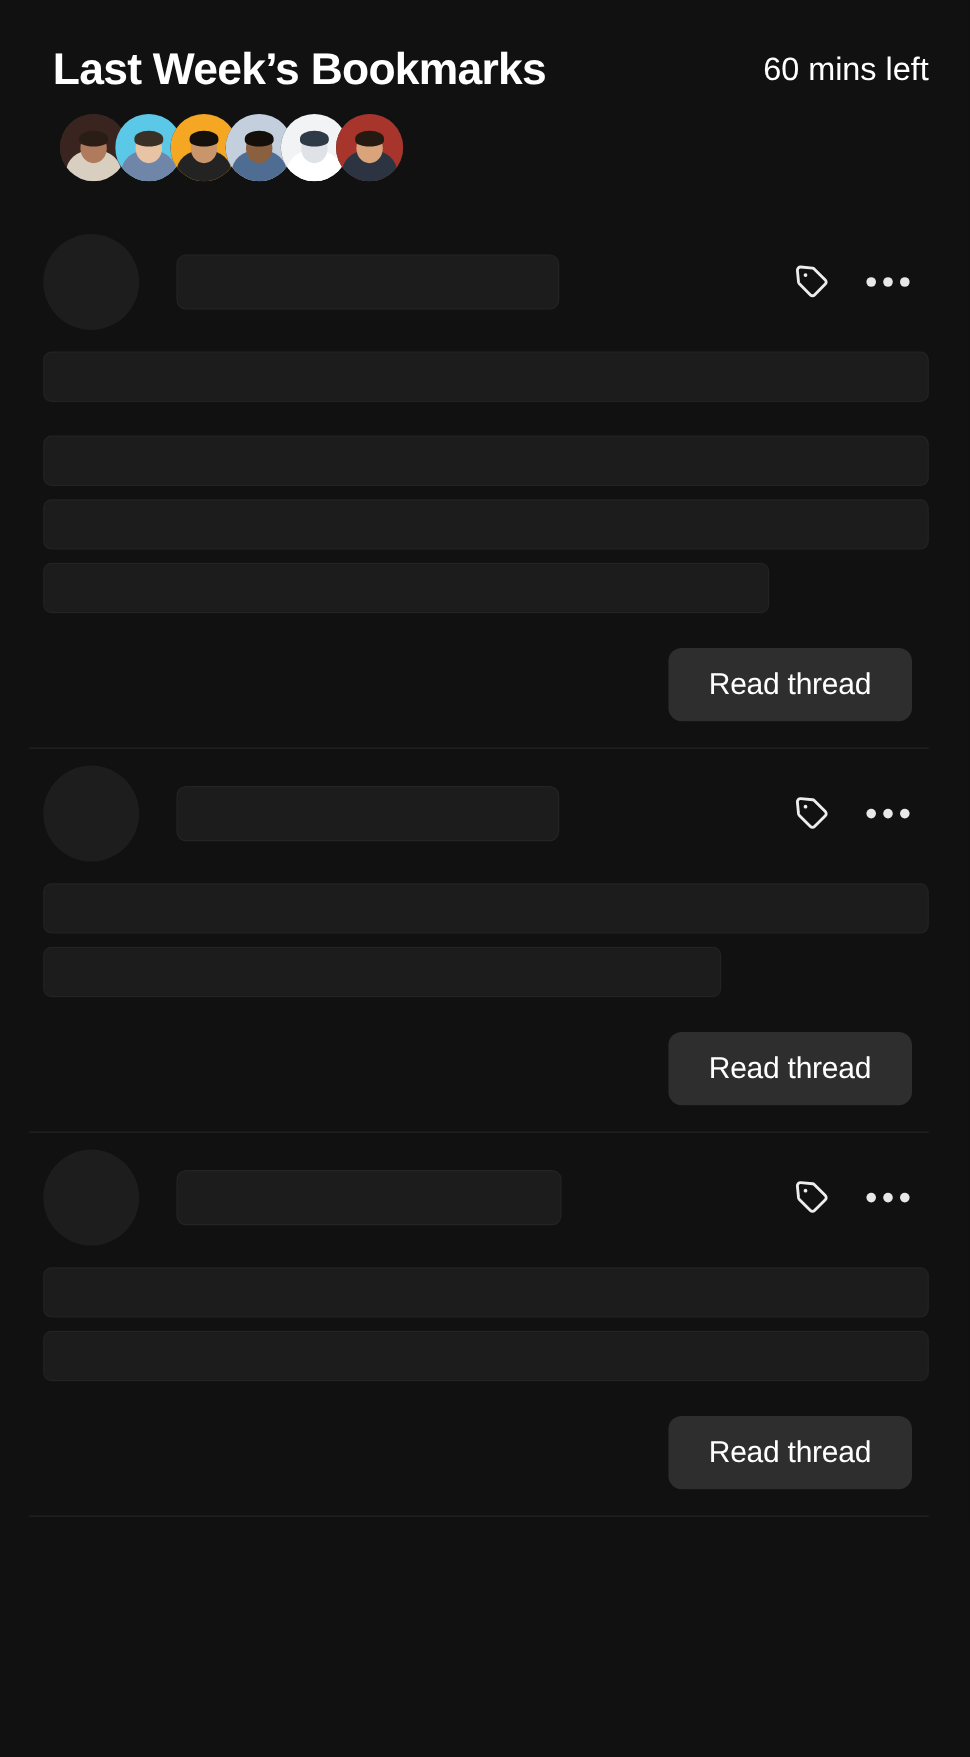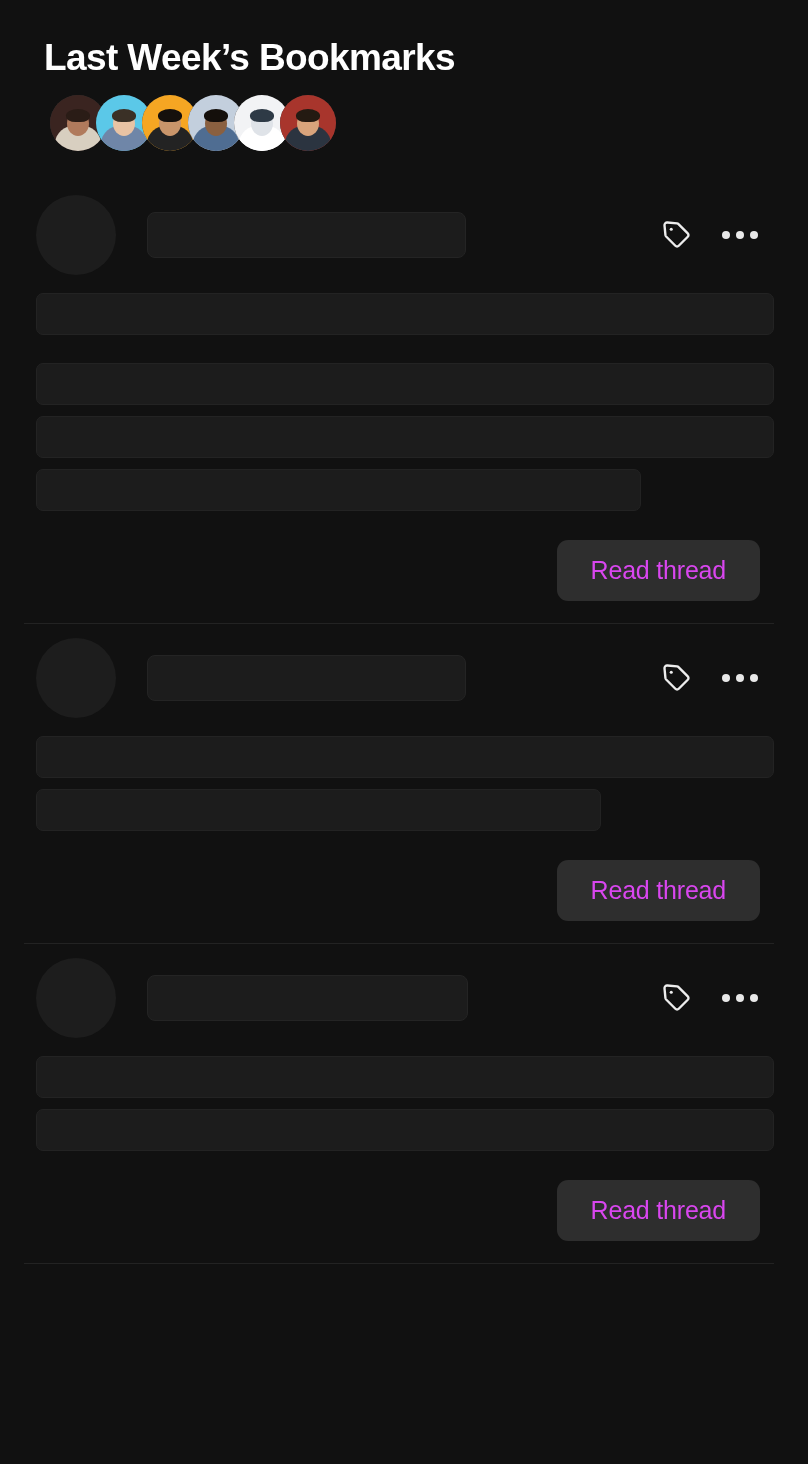--- a/index.html
+++ b/index.html
@@ -170,21 +170,21 @@
 
   .card-footer {
     display: flex;
     justify-content: flex-end;
     padding-top: 18px;
     padding-right: 14px;
   }
 
   .read-btn {
     background: #2e2e2e;
-    color: #d946ef;
+    color: #ffffff;
     border: none;
     border-radius: 11px;
     font-family: "Liberation Sans", "DejaVu Sans", sans-serif;
     font-size: 25px;
     font-weight: 500;
     padding: 16px 34px;
     cursor: pointer;
     letter-spacing: -0.2px;
   }
 
@@ -195,20 +195,21 @@
   }
 </style>
 </head>
 <body>
 
 <div class="screen">
 
   <div class="header">
     <div class="header-row">
       <div class="page-title">Last Week’s Bookmarks</div>
+      <div class="time-left">60 mins left</div>
     </div>
 
     <div class="avatar-stack">
         <div class="avatar">
           <div class="av-bg" style="background:#3a2420"></div>
           <div class="body-shape" style="width:46px;height:26px;background:#d8cfc0"></div>
           <div class="head" style="width:22px;height:25px;top:16px;background:#b07a5c"></div>
           <div class="hair" style="width:24px;height:13px;top:14px;background:#2a1c16"></div>
         </div>
         <div class="avatar">

